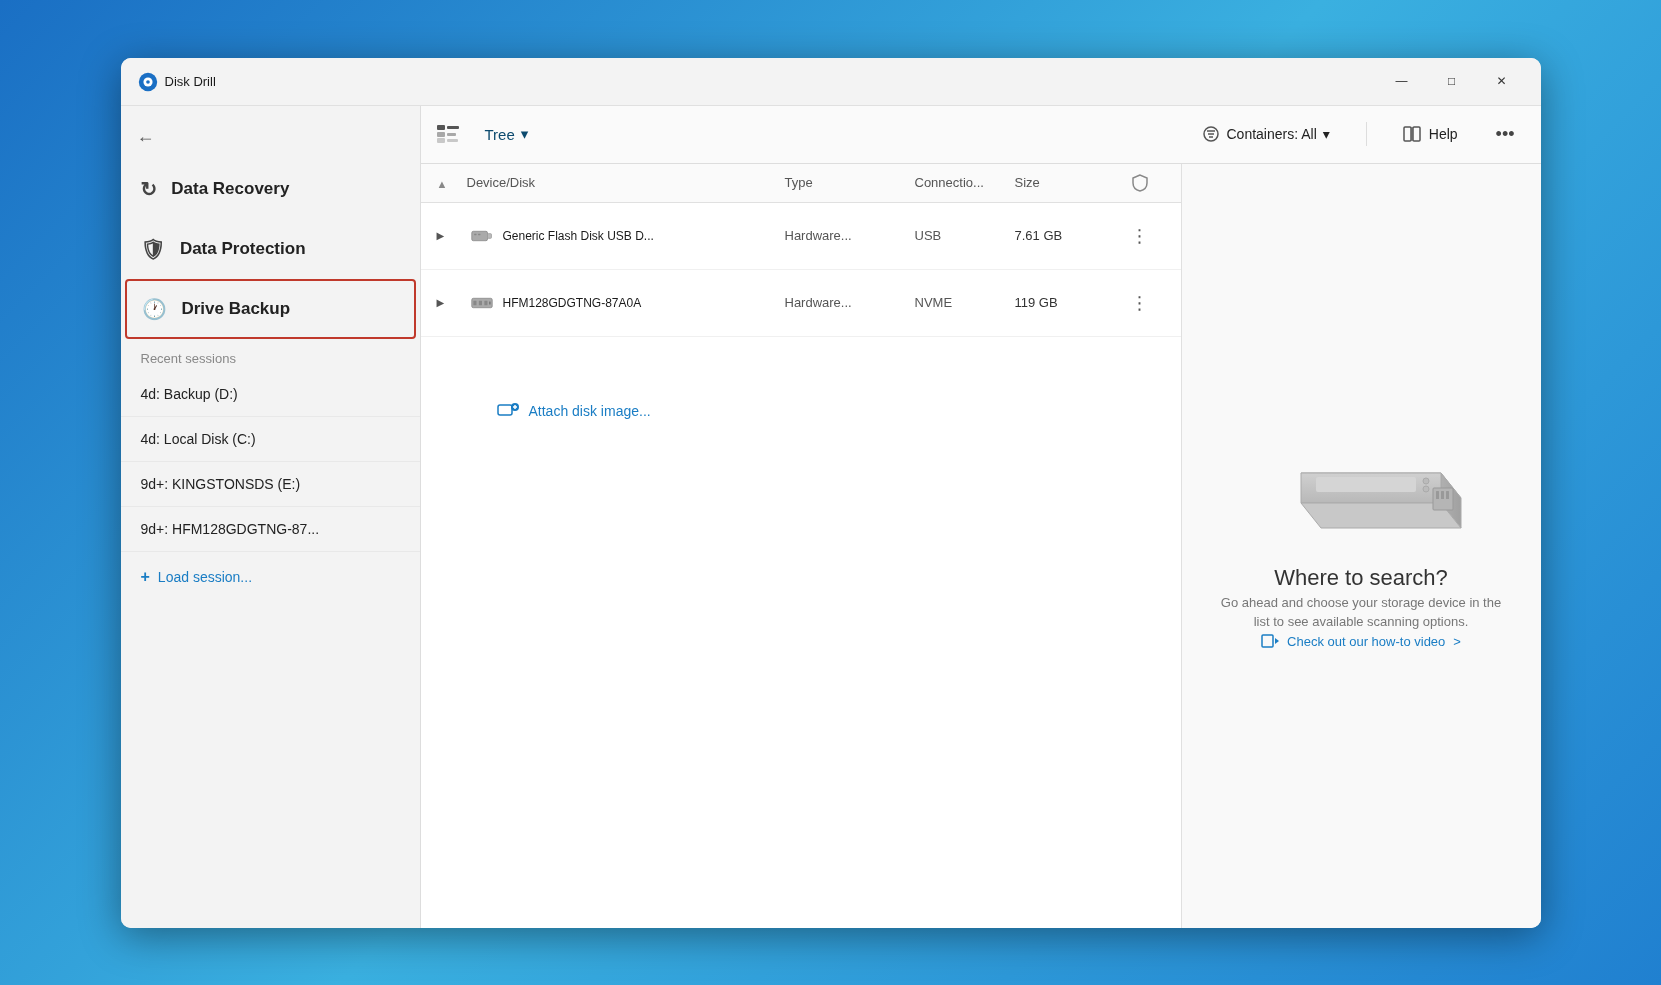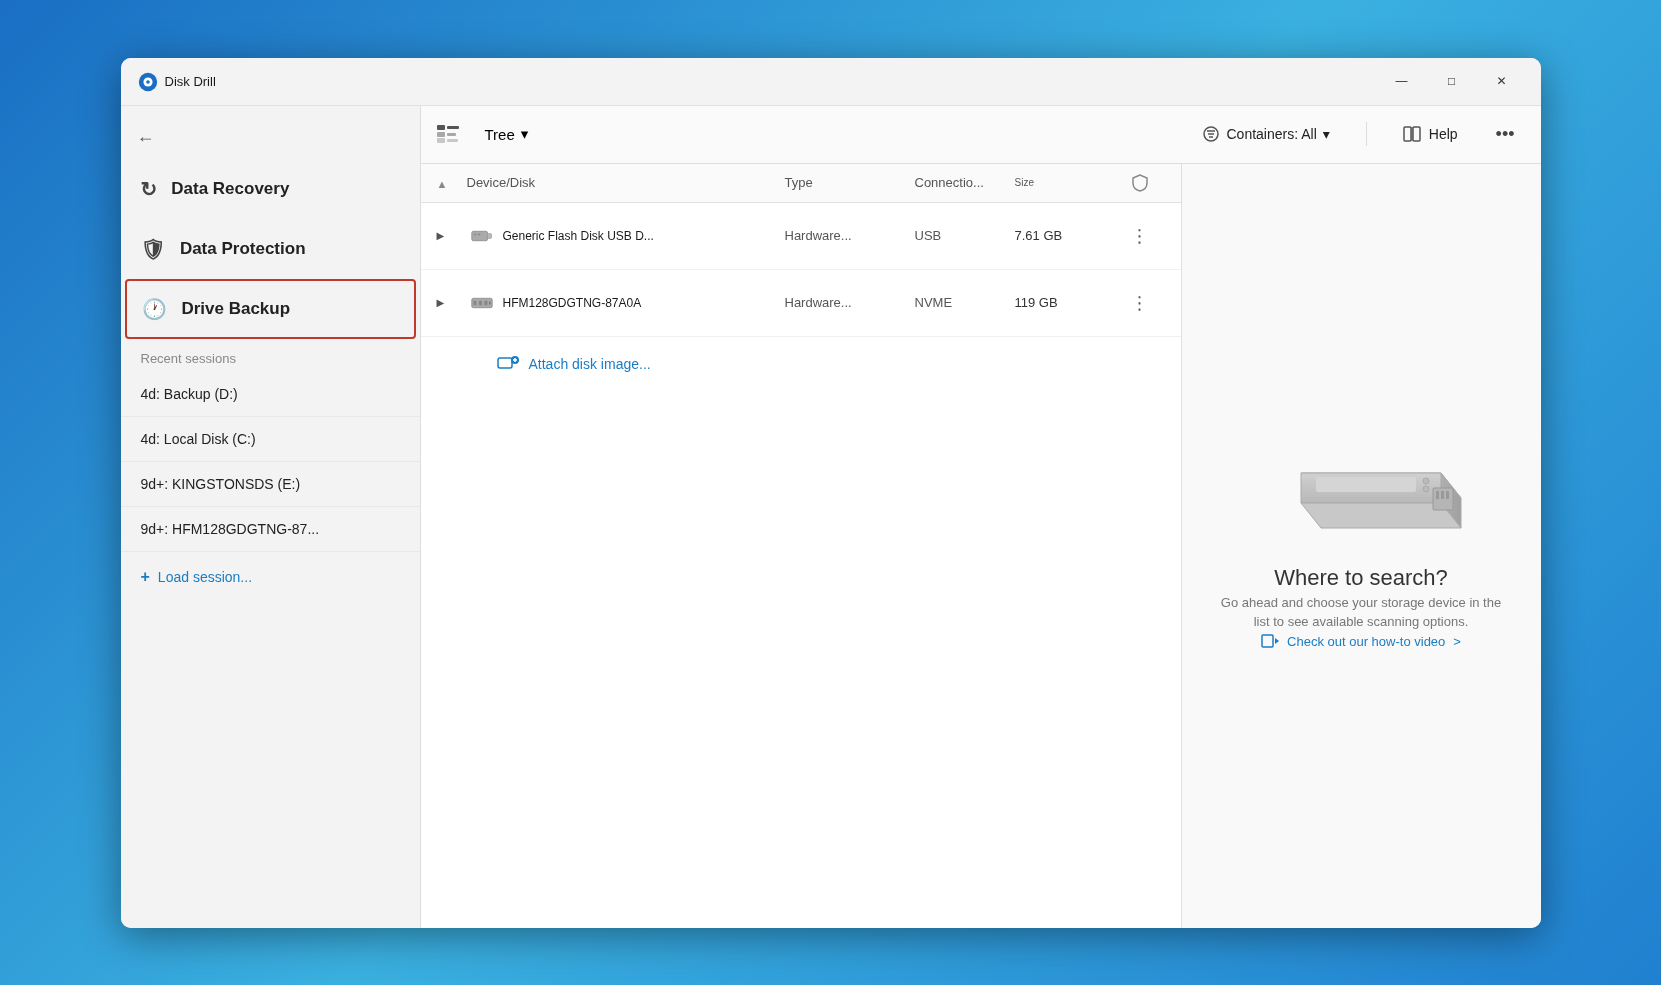--- a/index.html
+++ b/index.html
@@ -141,21 +141,21 @@
     .toolbar-tree-btn {
       display: flex;
       align-items: center;
       gap: 6px;
       padding: 6px 10px;
       border: none;
       background: transparent;
       cursor: pointer;
       font-size: 15px;
       font-weight: 500;
-      color: #000000;
+      color: #0c4a6e;
       border-radius: 4px;
     }
     .toolbar-spacer { flex: 1; }
     .toolbar-containers-btn {
       display: flex;
       align-items: center;
       gap: 6px;
       padding: 6px 12px;
       border: none;
       background: transparent;
@@ -204,21 +204,21 @@
       align-items: center;
       padding: 10px 16px;
       border-bottom: 1px solid #e0e0e0;
       background: #fafafa;
       gap: 0;
     }
     .table-header-expand { width: 30px; }
     .table-col-device { flex: 1; font-size: 13px; color: #555; font-weight: 400; }
     .table-col-type { width: 130px; font-size: 13px; color: #555; font-weight: 400; }
     .table-col-connection { width: 100px; font-size: 13px; color: #555; font-weight: 400; }
-    .table-col-size { width: 100px; font-size: 10px; color: #555; font-weight: 400; }
+    .table-col-size { width: 100px; font-size: 13px; color: #555; font-weight: 400; }
     
     .disk-row {
       display: flex;
       align-items: center;
       padding: 18px 16px;
       border-bottom: 1px solid #f0f0f0;
       background: white;
       cursor: pointer;
       gap: 0;
     }
@@ -264,20 +264,21 @@
       padding: 4px 8px;
       border-radius: 4px;
     }
     
     .attach-disk-row {
       display: flex;
       align-items: center;
       padding: 18px 16px 18px 76px;
       gap: 10px;
       cursor: pointer;
+      margin-top: 47px;
     }
     .attach-disk-text {
       font-size: 14px;
       color: #1a7dc4;
     }
     
     .right-panel {
       width: 360px;
       background: #f9f9f9;
       border-left: 1px solid #e0e0e0;

